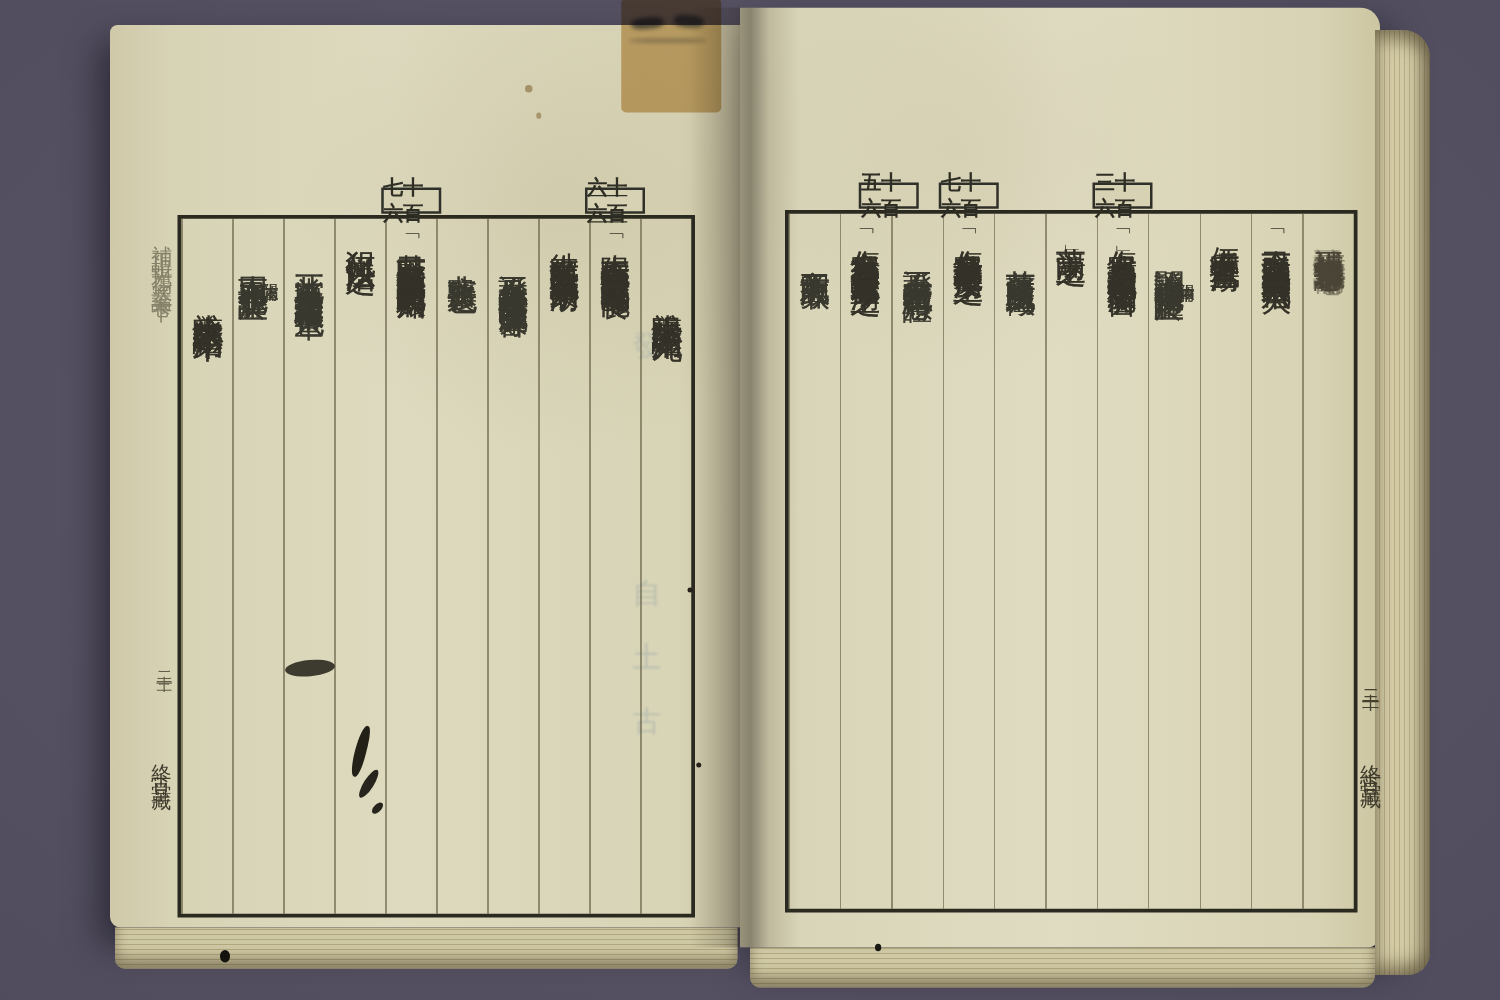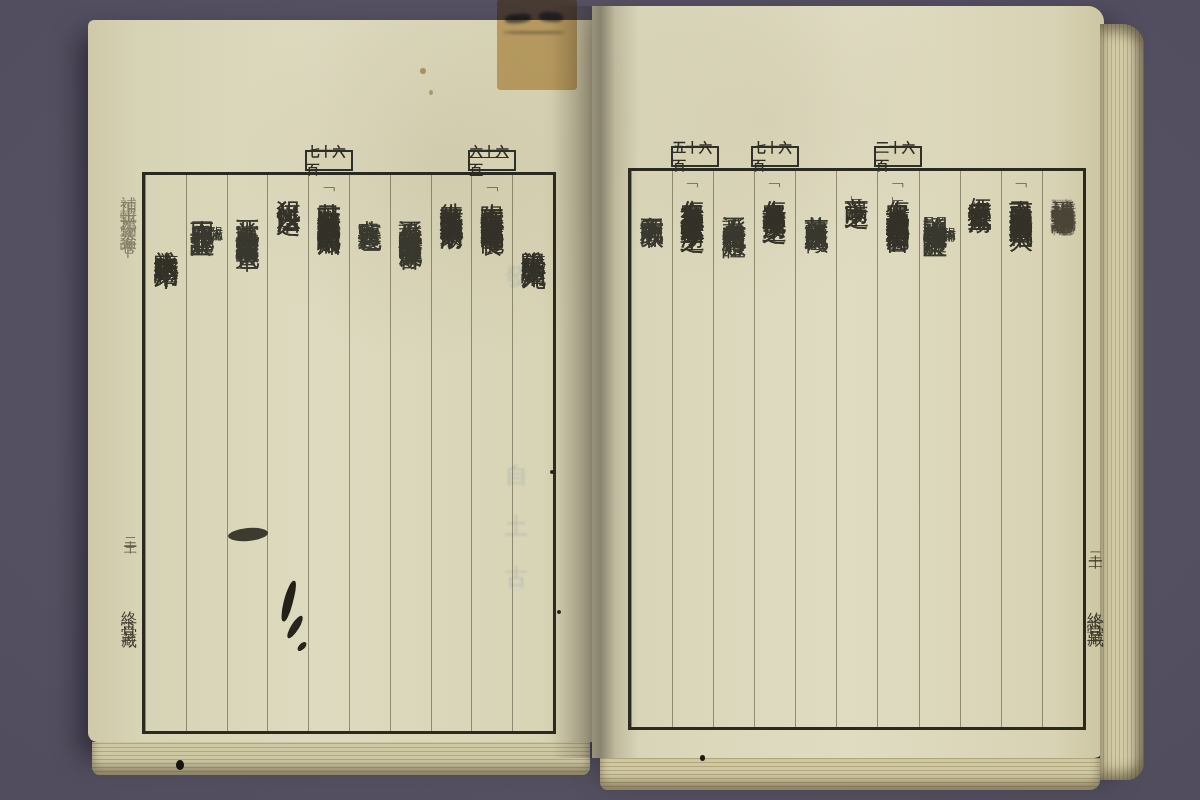--- a/index.html
+++ b/index.html
@@ -45,21 +45,21 @@
   .col.note{color:#3a392f;}
   .col.fold-title{color:#4a4537;filter:blur(.4px);
     text-shadow:2px 2.5px 0 rgba(74,69,55,.5), -1px -1.5px 0 rgba(74,69,55,.3);}
   .brk{font-size:13px;opacity:.85;}
   .smch{font-size:15px;}
   .wari{display:inline-block;writing-mode:vertical-rl;text-orientation:upright;
     block-size:34px;font-size:12.5px;line-height:1.2;letter-spacing:1px;vertical-align:middle;margin-block-start:2px;}
   
   .tab{position:absolute;z-index:4;width:48px;height:21px;box-sizing:border-box;
     border:2.5px solid #30302a;background:#d7d2b4;color:#2e2e25;
-    font-size:13px;font-weight:bold;display:flex;align-items:center;justify-content:center;}
+    font-size:16px;font-weight:bold;display:flex;align-items:center;justify-content:center;}
   
   .foldtxt{position:absolute;z-index:3;writing-mode:vertical-rl;text-orientation:upright;
     color:#45412f;filter:blur(.3px);}
   .fold-num-r{left:1087px;top:541px;font-size:14px;letter-spacing:3px;}
   .fold-mark-r{left:1085px;top:598px;font-size:17px;letter-spacing:6px;color:#3e3a2c;}
   .fold-title-l{left:118px;top:182px;font-size:17px;letter-spacing:6px;opacity:.55;filter:blur(.6px);height:420px;overflow:hidden;}
   .fold-num-l{left:121px;top:528px;font-size:13px;letter-spacing:2px;opacity:.8;}
   .fold-mark-l{left:118px;top:598px;font-size:16px;letter-spacing:7px;color:#3e3a2c;}
   
   .ghost{position:absolute;left:502px;top:246px;height:470px;z-index:2;
@@ -120,21 +120,21 @@
 
   <div class="foldtxt fold-num-r">二十二</div>
   <div class="foldtxt fold-mark-r">終古堂藏</div>
   <div class="foldtxt fold-title-l">補正輯光傷寒論卷下</div>
   <div class="foldtxt fold-num-l">二十三</div>
   <div class="foldtxt fold-mark-l">終古堂藏</div>
 
   <div id="tabs-layer">
       <div class="tab" style="left: 874.05px; top: 146px;">三十六百</div>
       <div class="tab" style="left: 750.75px; top: 146px;">七十六百</div>
-      <div class="tab" style="left: 671px; top: 146px;">五十六百</div>
+      <div class="tab" style="left: 687px; top: 146px;">五十六百</div>
       <div class="tab" style="left: 467.8px; top: 150px; text-decoration: underline;">六十六百</div>
       <div class="tab" style="left: 304.6px; top: 150px;">七十六百</div>
     </div>
 
   <div class="tape">
     <div class="tm tm1"></div>
     <div class="tm tm2"></div>
     <div class="tm tm3"></div>
   </div>
 

